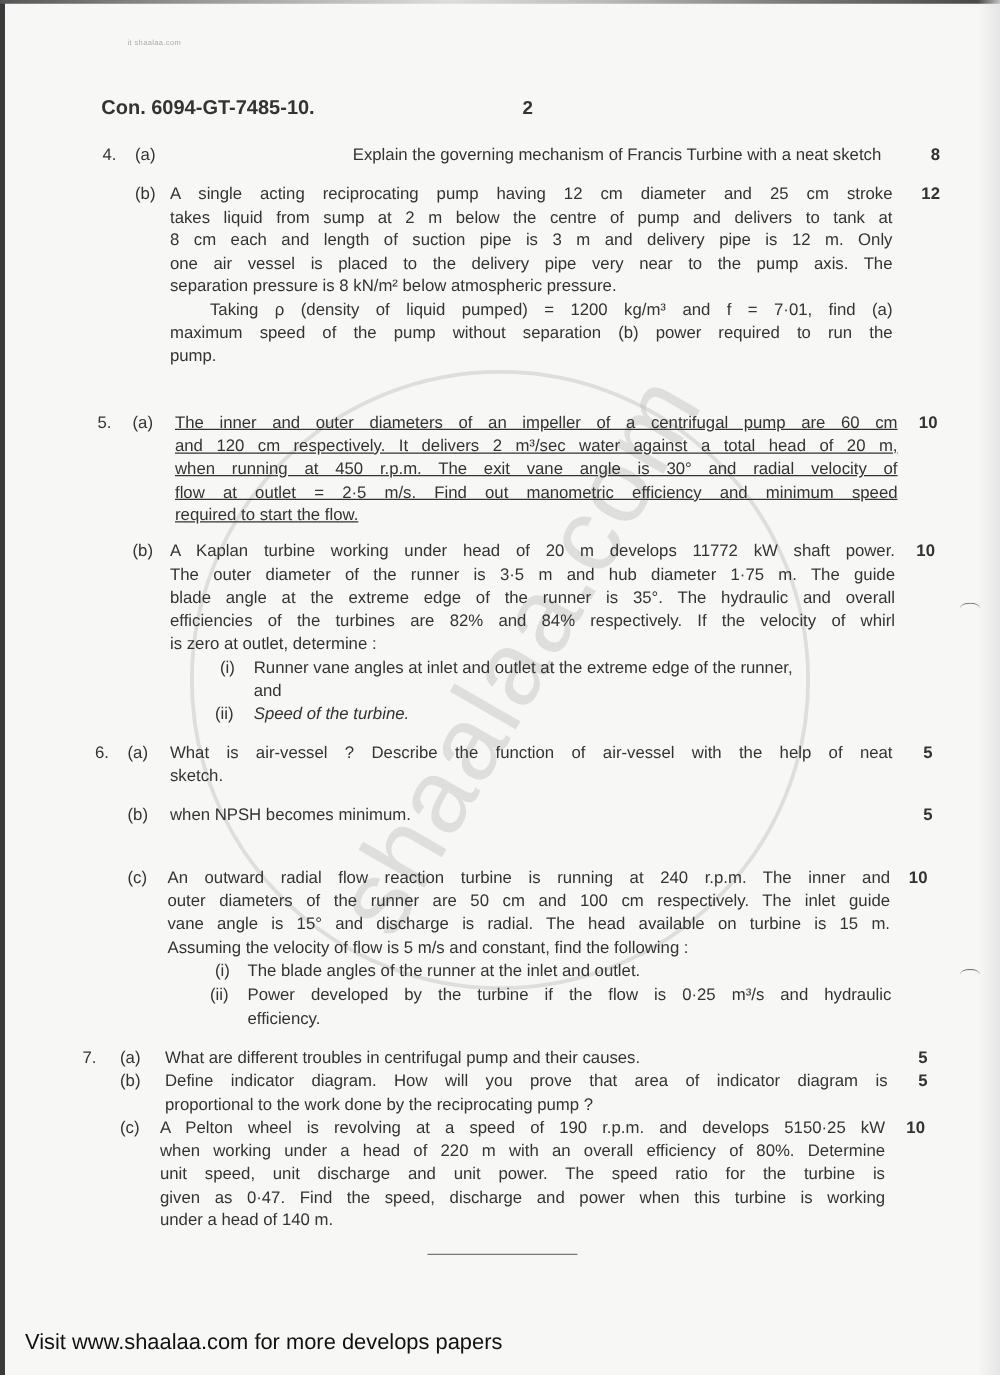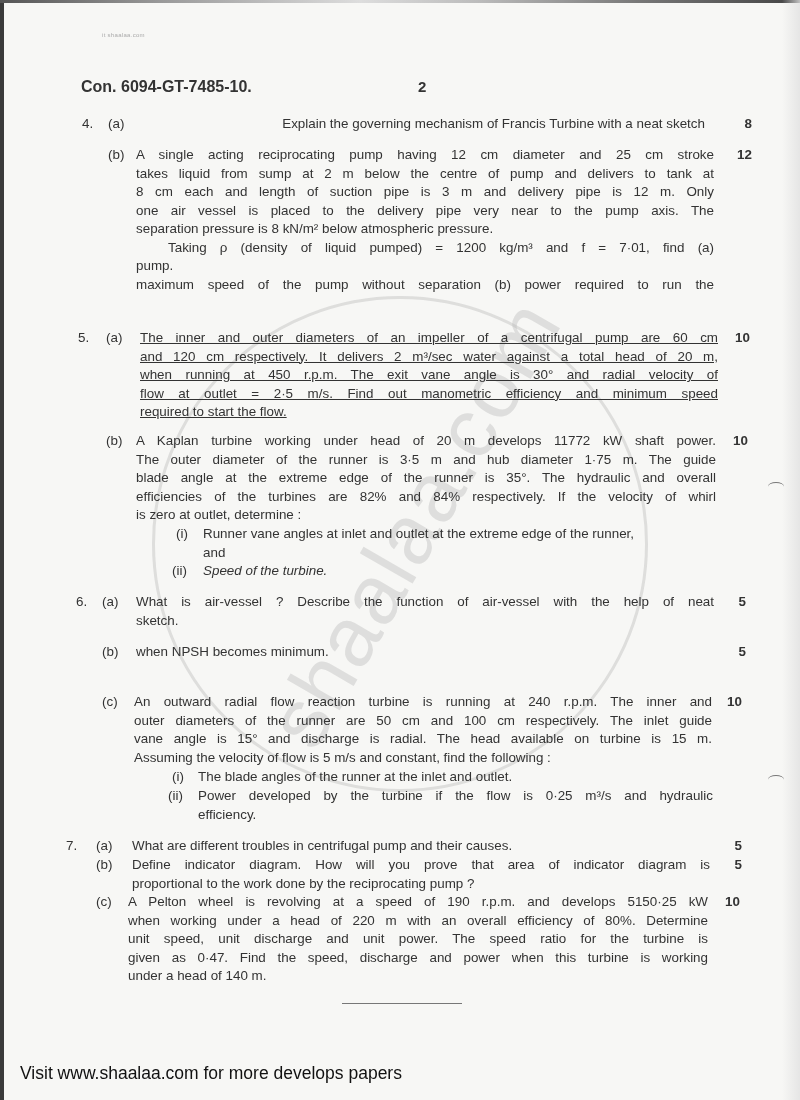--- a/index.html
+++ b/index.html
@@ -66,22 +66,22 @@
 
   <span class="sub" style="left:108px;top:146px;">(b)</span>
   <span class="marks" style="left:722px;top:146px;">12</span>
   <div class="text" style="left:136px;top:146px;width:578px;">
     <div style="text-align-last:justify">A single acting reciprocating pump having 12 cm diameter and 25 cm stroke</div>
     <div style="text-align-last:justify">takes liquid from sump at 2 m below the centre of pump and delivers to tank at</div>
     <div style="text-align-last:justify">8 cm each and length of suction pipe is 3 m and delivery pipe is 12 m. Only</div>
     <div style="text-align-last:justify">one air vessel is placed to the delivery pipe very near to the pump axis. The</div>
     <div>separation pressure is 8 kN/m² below atmospheric pressure.</div>
     <div style="padding-left:32px;text-align-last:justify">Taking ρ (density of liquid pumped) = 1200 kg/m³ and f = 7·01, find (a)</div>
+    <div style="text-align-last:justify">maximum speed of the pump without separation (b) power required to run the</div>
     <div>pump.</div>
-    <div style="text-align-last:justify">maximum speed of the pump without separation (b) power required to run the</div>
   </div>
 </div>
 
 <div class="q">
   <span class="qnum" style="left:78px;top:329px;">5.</span>
   <span class="sub" style="left:106px;top:329px;">(a)</span>
   <span class="marks" style="left:720px;top:329px;">10</span>
   <div class="text" style="left:140px;top:329px;width:578px;text-decoration:underline;">
     <div style="text-align-last:justify">The inner and outer diameters of an impeller of a centrifugal pump are 60 cm</div>
     <div style="text-align-last:justify">and 120 cm respectively. It delivers 2 m³/sec water against a total head of 20 m,</div>

